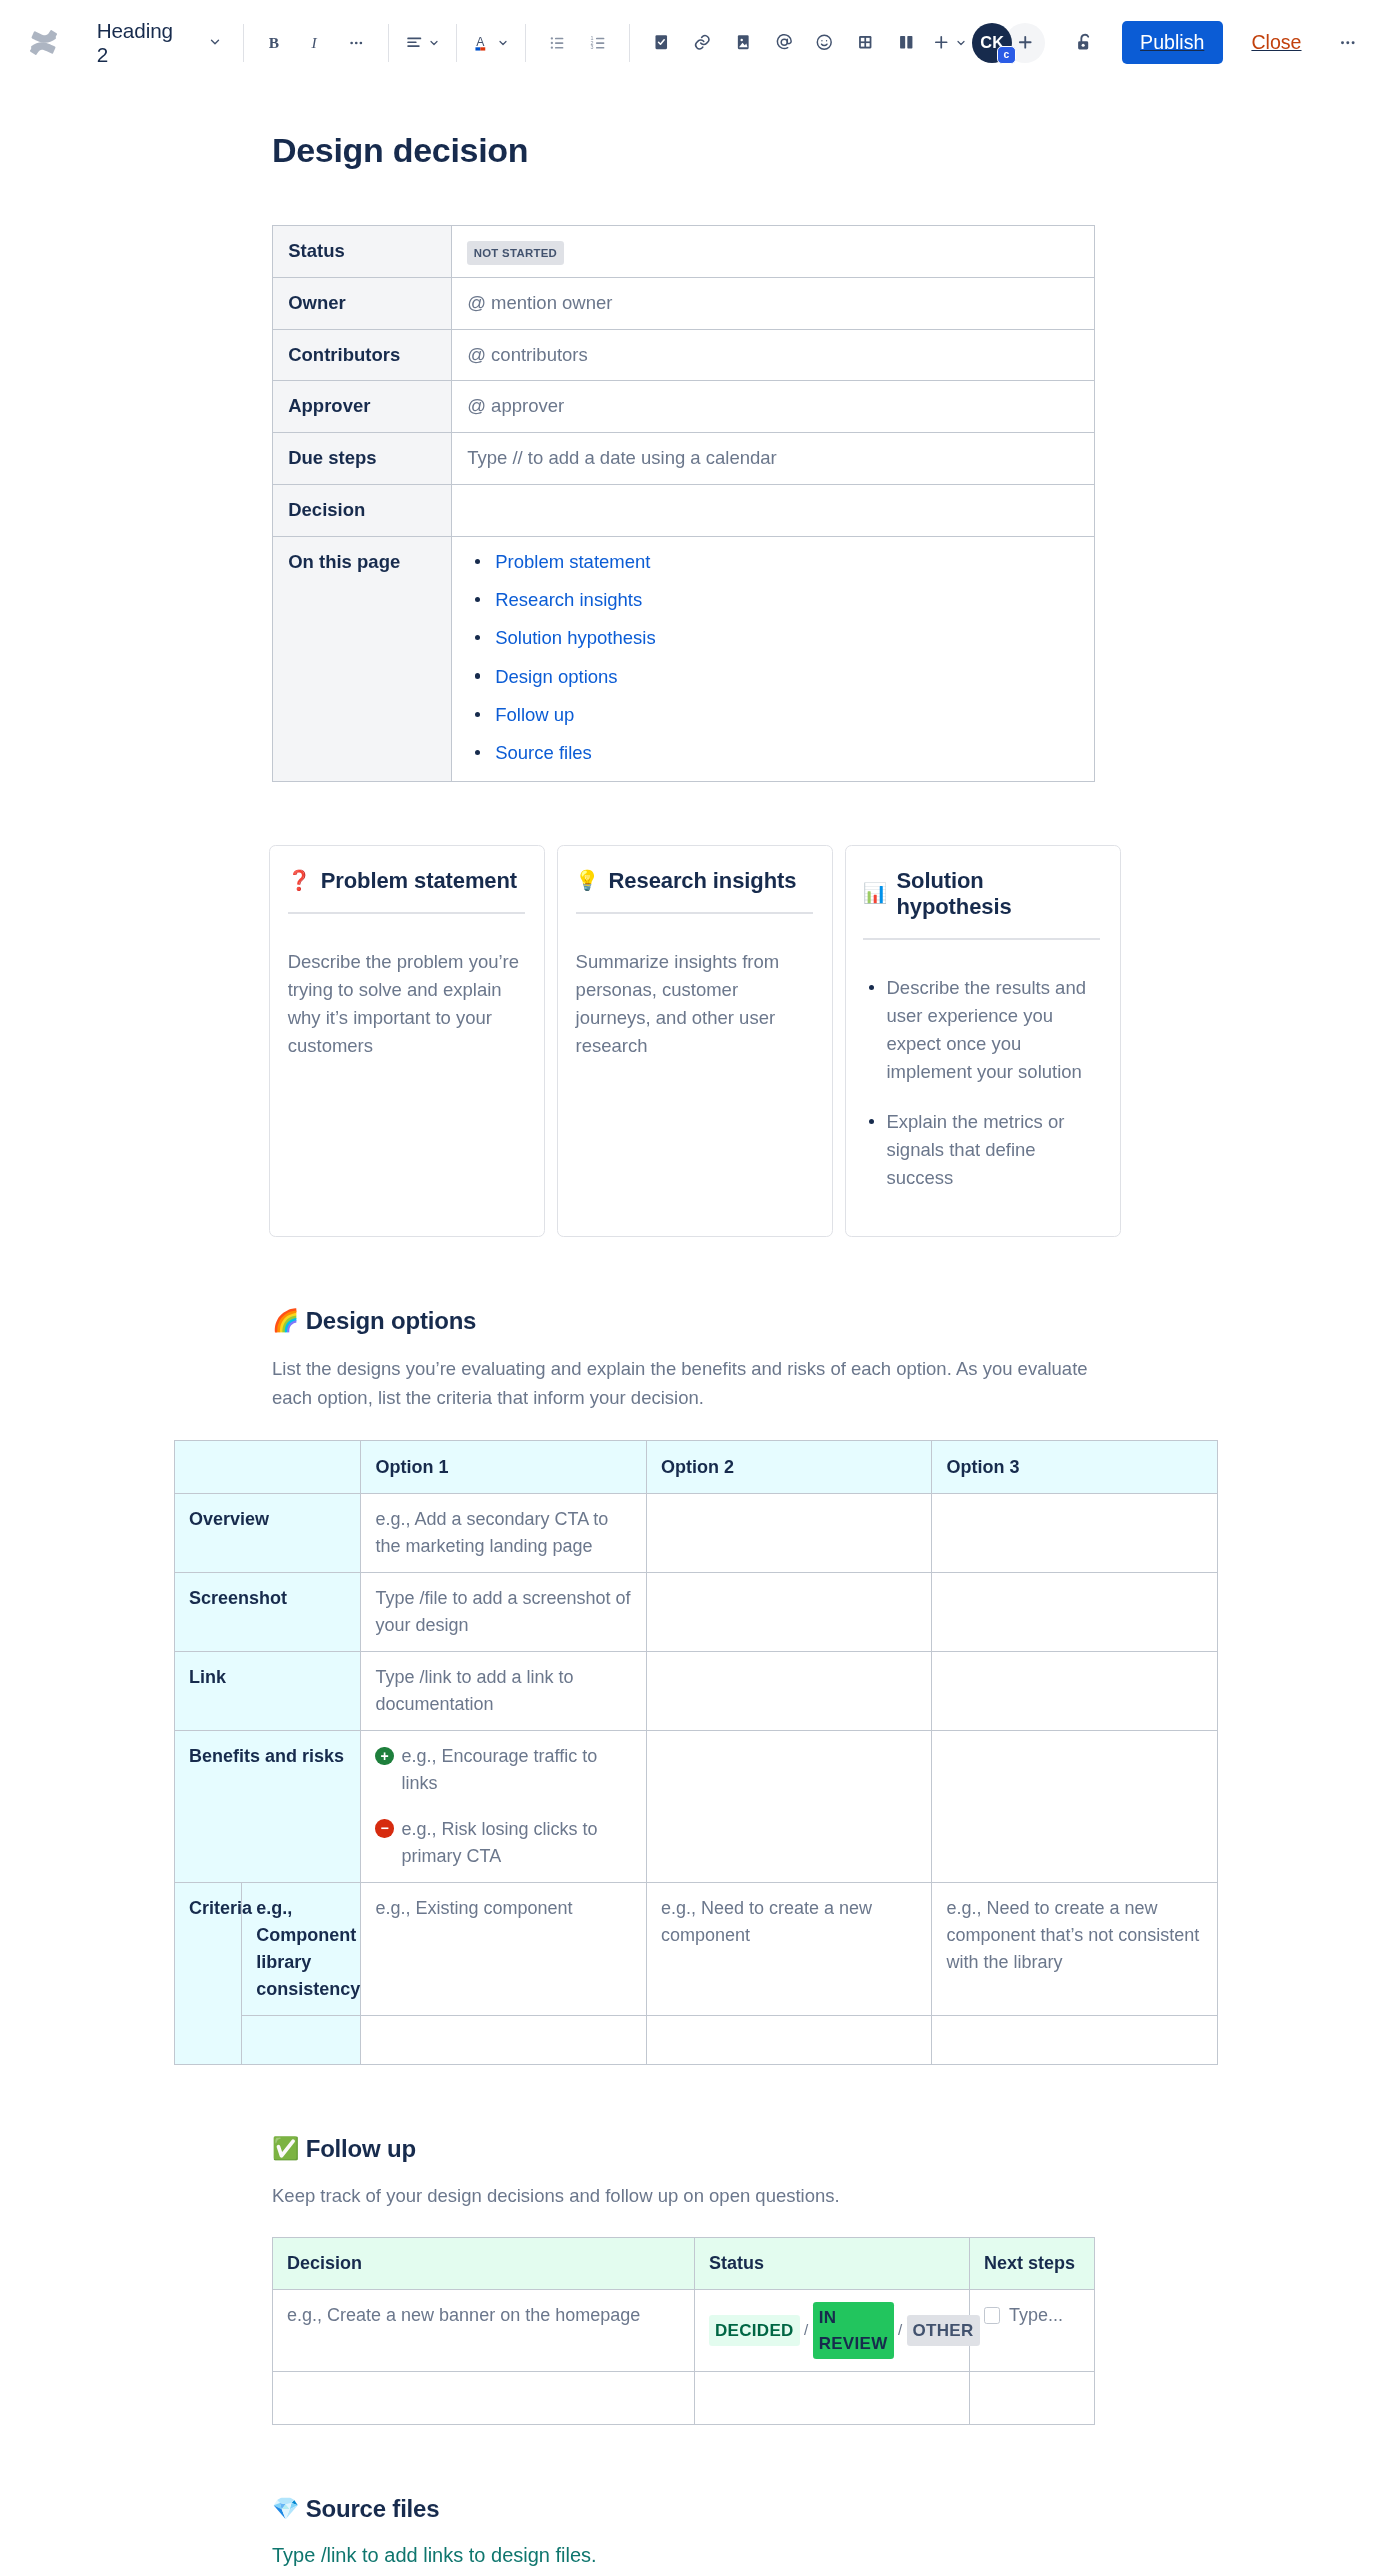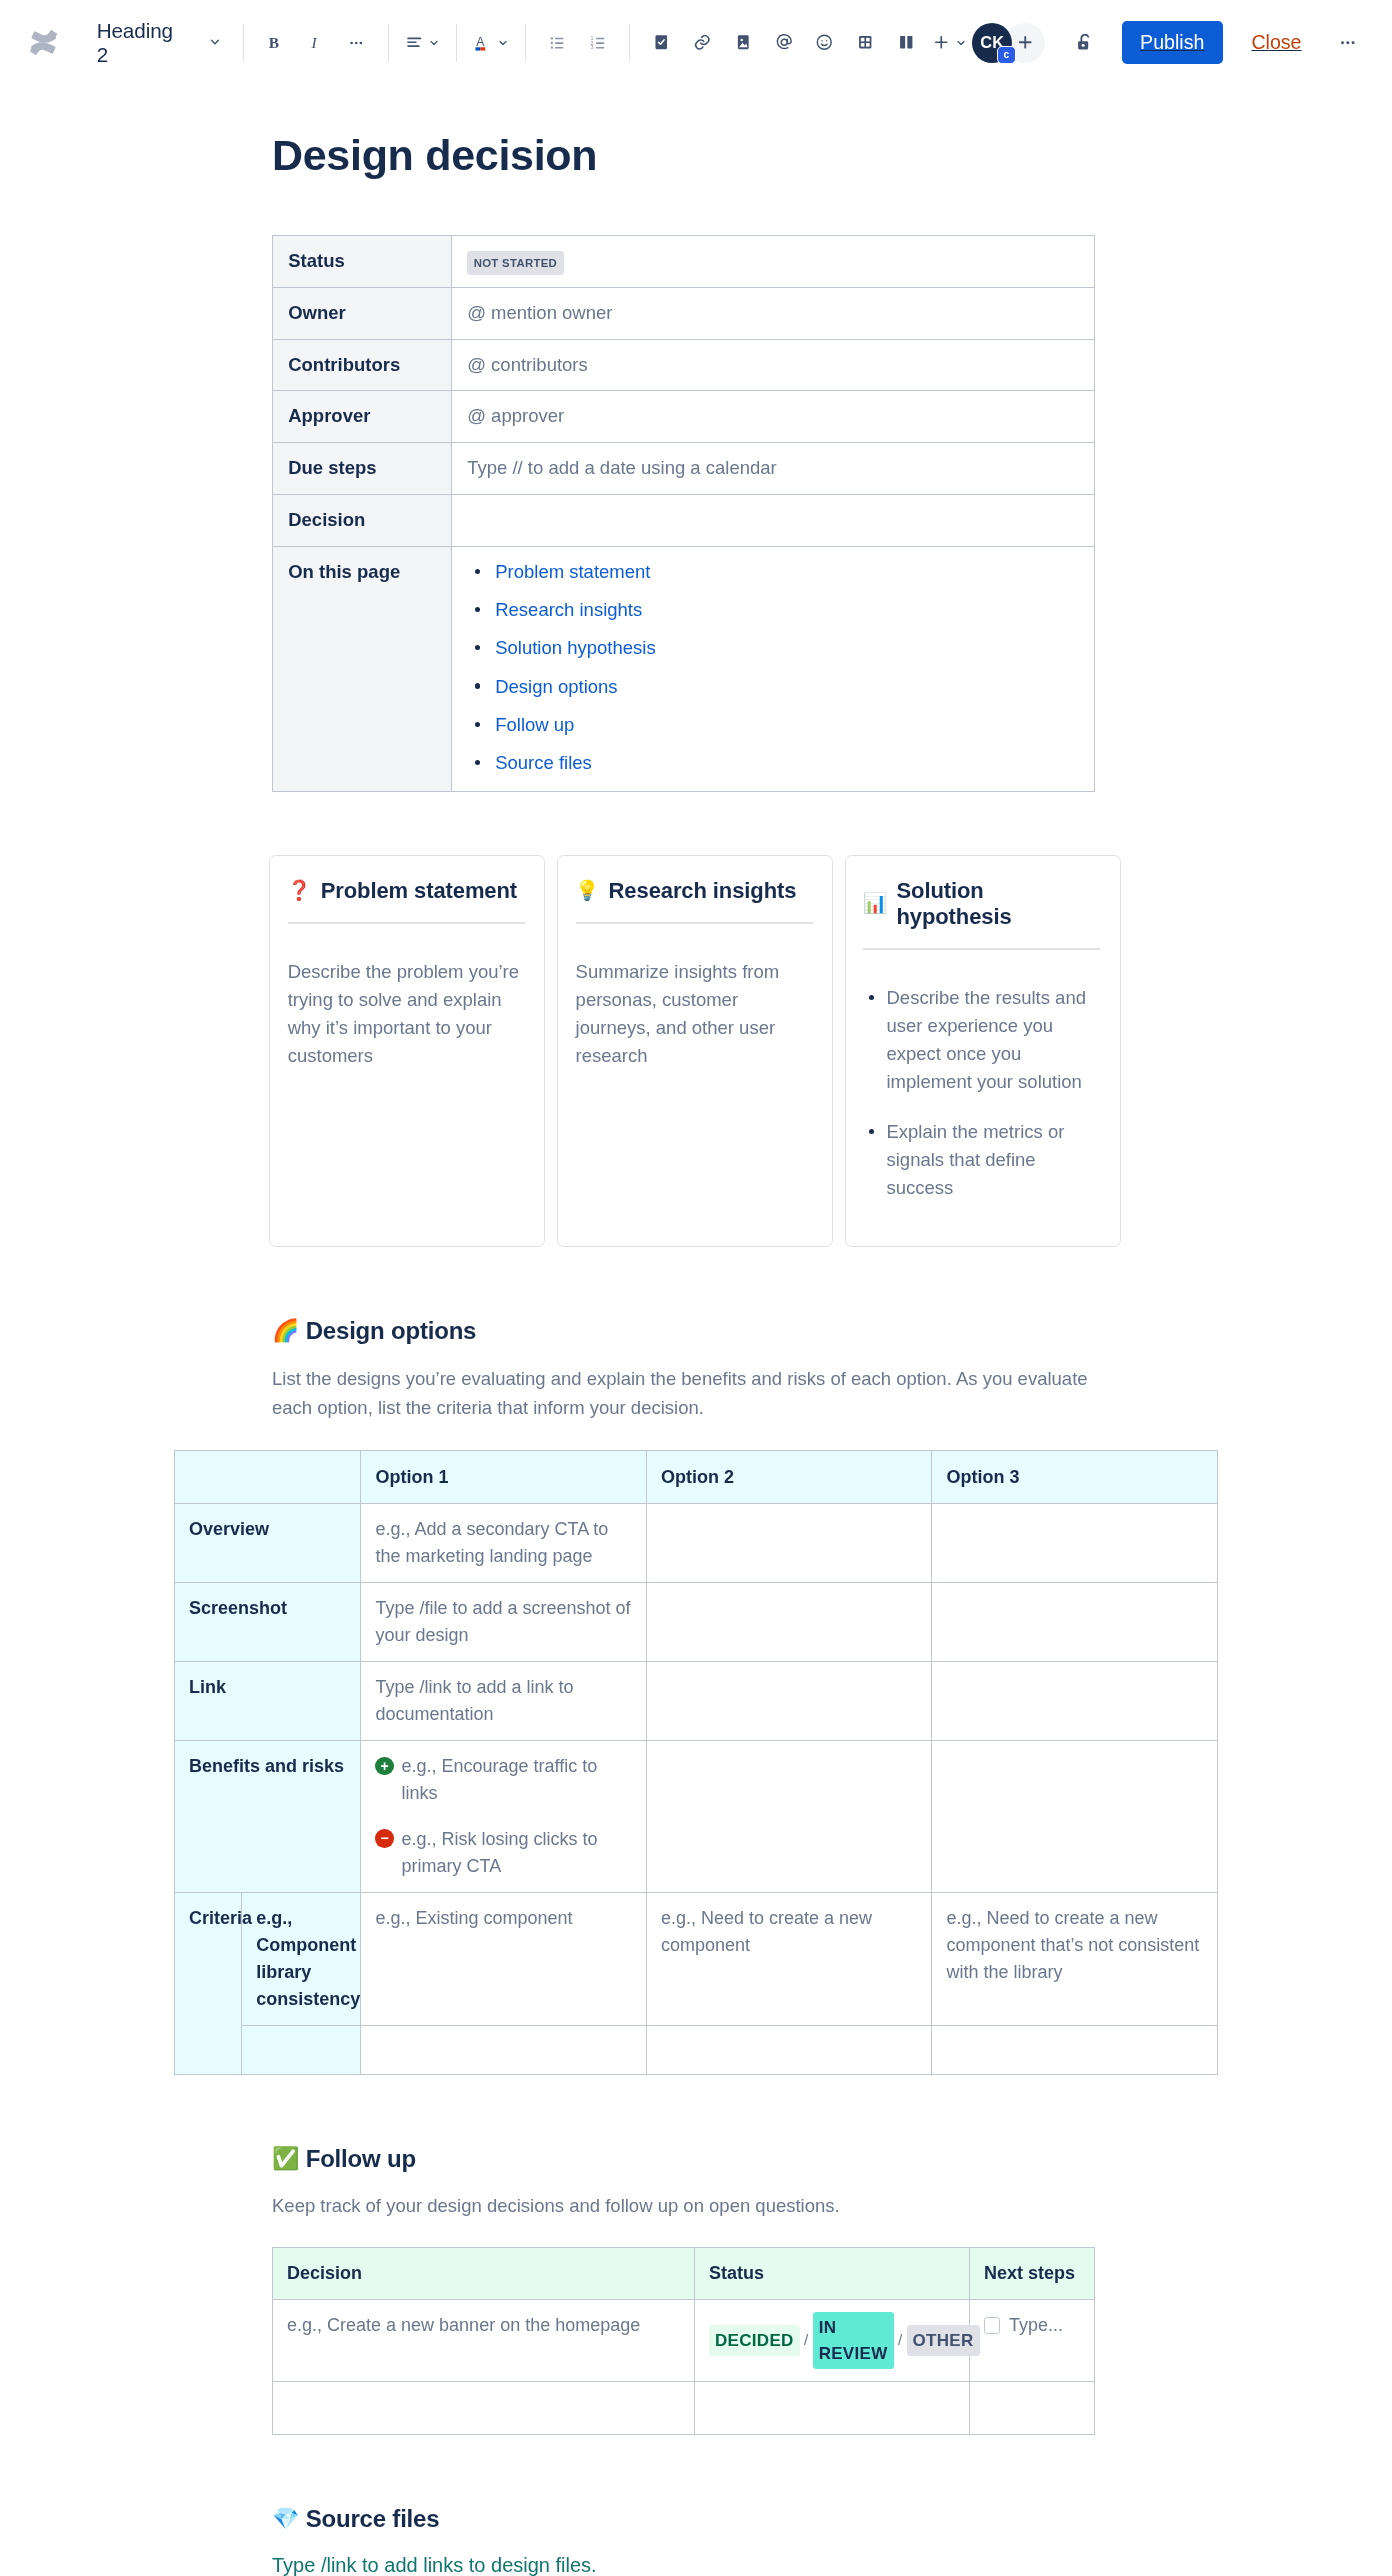--- a/index.html
+++ b/index.html
@@ -75,21 +75,21 @@
     font-family:"Liberation Sans", sans-serif; padding: 9.8px 15.2px; cursor:pointer;
     margin-left:5.4px;
   }
   .more-btn { width:40px; height:40px; display:flex; align-items:center; justify-content:center; cursor:pointer; color:#42526E; margin-left:3.3px;}
 
   
   .page { padding: 0 0 65px 0; }
   .content { width: 849px; margin: 0 0 0 272px; }
 
   h1.page-title {
-    font-size: 43px; font-weight:700; color:#172B4D;
+    font-size: 34px; font-weight:700; color:#172B4D;
     margin: 45px 0 0 0; letter-spacing:-0.3px;
   }
 
   
   table { border-collapse: collapse; }
   .info-table {
     margin-top: 55px;
     width: 823px;
     table-layout: fixed;
   }
@@ -202,21 +202,21 @@
   }
   .fu-table thead th { background:#E3FCEF; font-weight:700; color:#172B4D; height:50px; vertical-align:middle;}
   .fu-table tbody td { background:#fff; color:#6B778C; height:53px; }
   .fu-col-d { width: 422px; }
   .fu-col-s { width: 275px; }
   .fu-col-n { width: 125px; }
 
   .st-loz { display:inline-block; font-size:17px; font-weight:700; letter-spacing:0.3px;
             padding:3.3px 6px 2.7px 6px; border-radius:3.3px; text-transform:uppercase; }
   .st-dec { background:#E3FCEF; color:#006644; }
-  .st-rev { background:#5eead4; color:#172B4D; }
+  .st-rev { background:#22c55e; color:#172B4D; }
   .st-oth { background:#DFE1E6; color:#42526E; }
   .st-slash { color:#6B778C; font-size:15.2px; margin:0 4.4px; }
   .st-row { display:flex; align-items:center; }
 
   .chk { display:inline-block; width:16.3px; height:16.3px; border:1.1px solid #C1C7D0;
          border-radius:2.7px; vertical-align:-2.7px; margin-right:8.7px; background:#fff; }
 
   .muted-line { font-size:20px; color:#0f766e; margin:20.7px 0 0 0; }
 </style>
 </head>

